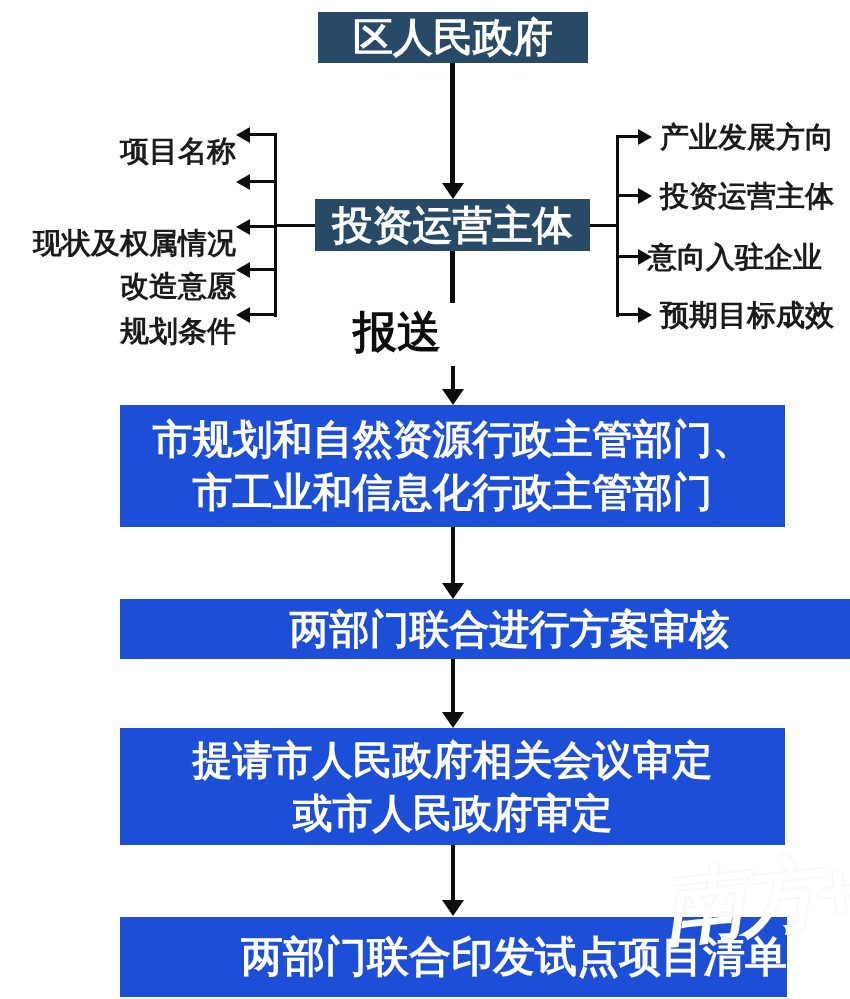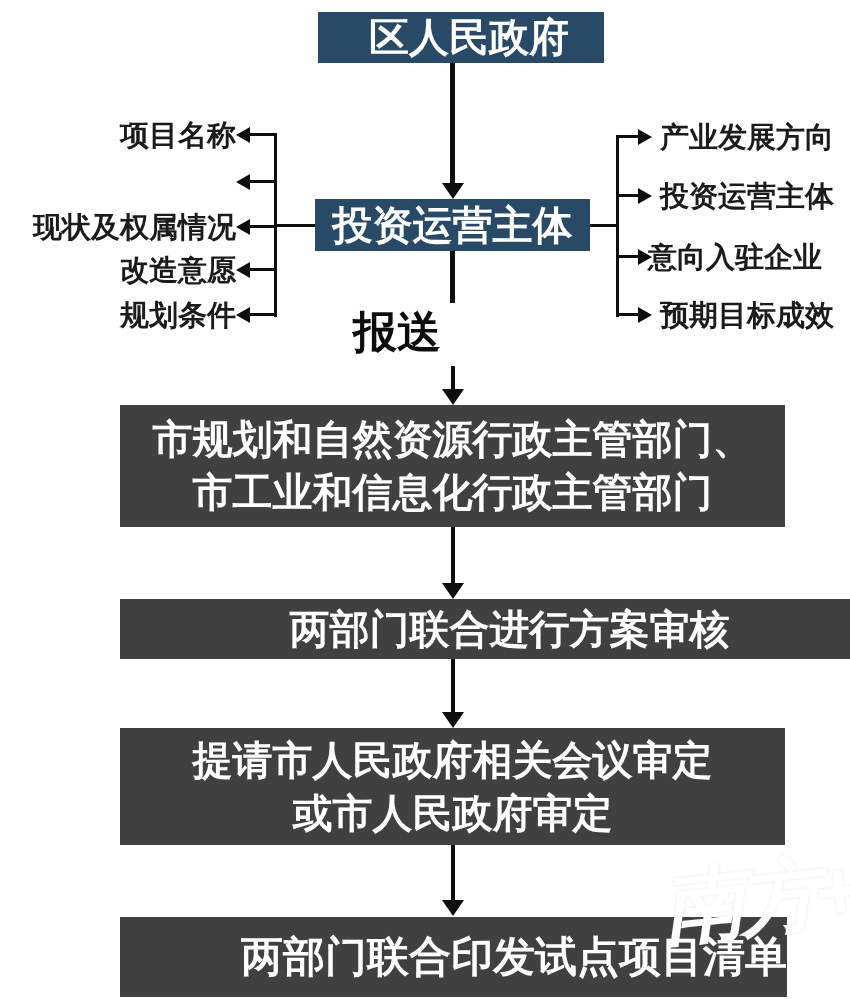--- a/index.html
+++ b/index.html
@@ -5,21 +5,21 @@
   html,body{margin:0;padding:0;background:#ffffff;}
   .page{
     position:relative;width:850px;height:999px;background:#ffffff;overflow:hidden;
     font-family:"Liberation Sans", sans-serif;
   }
   .box{
     position:absolute;display:flex;align-items:center;justify-content:center;
     color:#ffffff;font-weight:700;text-align:center;line-height:1.32;
   }
   .box.navy{background:#294a66;}
-  .box.blue{background:#404040;}
+  .box.blue{background:#1d4ed8;}
   .vline{position:absolute;background:#0d0d0d;}
   .hline{position:absolute;background:#0d0d0d;}
   .arr-down{
     position:absolute;width:0;height:0;
     border-left:11px solid transparent;border-right:11px solid transparent;
     border-top:16px solid #0d0d0d;
   }
   .arr-left{
     position:absolute;width:0;height:0;
     border-top:8px solid transparent;border-bottom:8px solid transparent;
@@ -27,40 +27,40 @@
   }
   .arr-right{
     position:absolute;width:0;height:0;
     border-top:8px solid transparent;border-bottom:8px solid transparent;
     border-left:14px solid #0d0d0d;
   }
   .side-label{
     position:absolute;font-size:29px;font-weight:600;color:#1b1b1b;
     height:40px;line-height:40px;white-space:nowrap;
   }
-  .side-label.left{text-align:right;}
+  .side-label.left{text-align:right;margin-top:16px;}
   .submit{
     position:absolute;left:353px;top:303px;width:200px;text-align:left;
     font-size:44px;font-weight:700;color:#0d0d0d;
   }
   .watermark{
     position:absolute;left:662px;top:856px;width:200px;
     font-size:82px;line-height:1.05;font-weight:700;font-style:italic;
     color:#ffffff;transform:rotate(-6deg);letter-spacing:-6px;
     text-shadow:0 0 3px rgba(120,120,120,0.18);pointer-events:none;
   }
   .fs40{font-size:40px;}
   .fs42{font-size:42px;justify-content:flex-end;}
 </style>
 </head>
 <body>
 
 <div class="page">
 
-  <div class="box navy fs40" style="left:318px;top:12px;width:270px;height:51px;padding-left:16px;">
+  <div class="box navy fs40" style="left:318px;top:12px;width:270px;height:51px;">
     <span>区人民政府</span>
   </div>
 
   <div class="vline" style="left:450px;top:63px;width:5px;height:120px;"></div>
   <div class="arr-down" style="left:442px;top:183px;"></div>
 
   <div class="box navy fs40" style="left:315px;top:199px;width:275px;height:52px;">
     <span>投资运营主体</span>
   </div>
 

